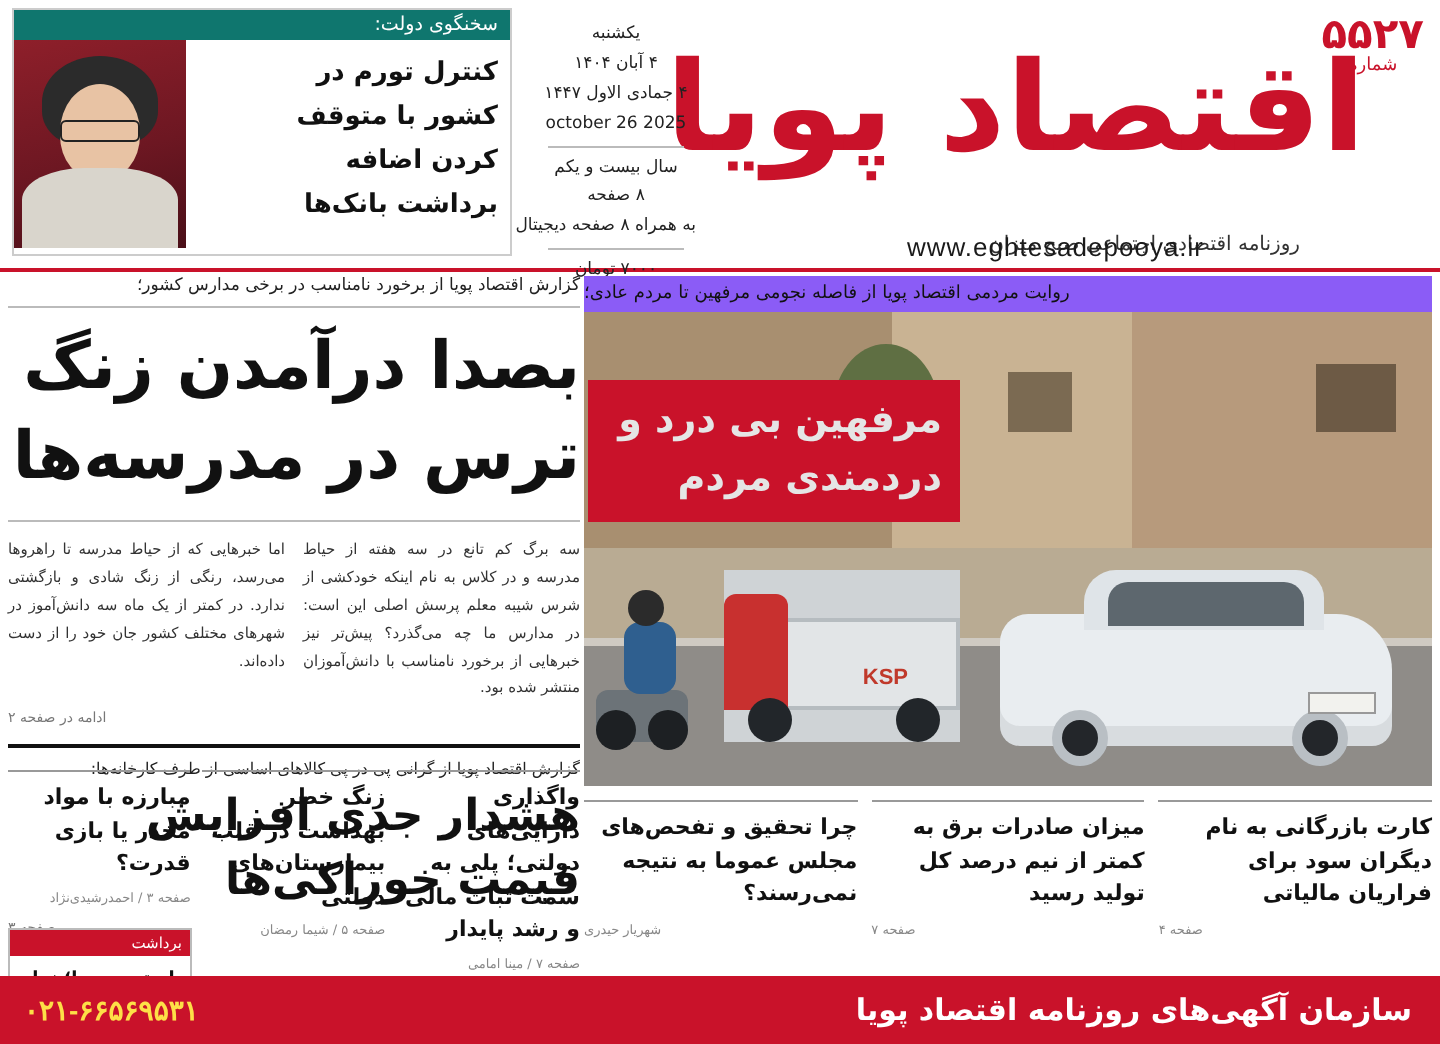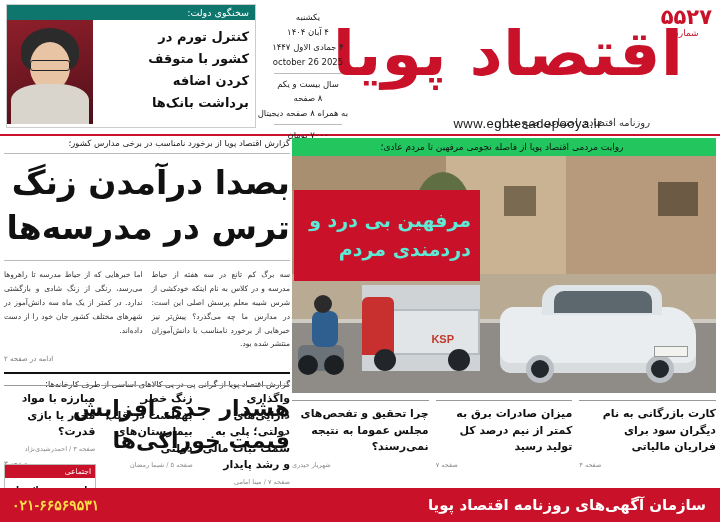--- a/index.html
+++ b/index.html
@@ -103,22 +103,22 @@
 
   
   .body-wrap { position: absolute; top: 138px; left: 0; width: 720px; height: 384px; }
 
   
   .photo-col {
     position: absolute; top: 0; right: 4px; width: 424px; height: 255px;
   }
   .red-banner {
     position: absolute; top: 0; right: 0; width: 424px; height: 20px;
-    background: #22c55e; color: #111;
-    font-size: 9px; text-align: center; direction: rtl;
+    background: #8b5cf6; color: #111;
+    font-size: 9px; text-align: left; direction: rtl;
     padding: 4px 4px 0 0;
   }
   .photo-frame {
     position: absolute; top: 18px; right: 0;
     width: 424px; height: 237px; overflow: hidden;
     background: #9aa7ae;
   }
   
   .sky { position:absolute; inset:0; background:linear-gradient(#c6cdd2,#d4d8da); }
   .bldg-a { position:absolute; top:0; right:0; width:150px; height:150px; background:#b79a7c; }
@@ -158,22 +158,22 @@
   .tuk .tw1{right:10px;} .tuk .tw2{right:84px;}
   .rider { position:absolute; bottom:22px; right:372px; width:46px; height:80px; }
   .rider .body{position:absolute;bottom:24px;right:6px;width:26px;height:36px;background:#2f5f8f;border-radius:8px;}
   .rider .head{position:absolute;bottom:58px;right:12px;width:18px;height:18px;border-radius:50%;background:#2b2b2b;}
   .rider .bike{position:absolute;bottom:0;right:0;width:46px;height:26px;background:#6c7378;border-radius:6px;}
   .rider .bw{position:absolute;bottom:-4px;width:20px;height:20px;border-radius:50%;background:#1d2023;}
   .rider .bw1{right:0;} .rider .bw2{right:26px;}
 
   .red-strip {
     position: absolute; top: 34px; right: 236px;
-    width: 186px; padding: 16px 9px;
-    background: #c9122a; color: #5eead4;
+    width: 186px; padding: 6px 9px;
+    background: #c9122a; color: #e5e5e5;
     text-align: right; direction: rtl;
     font-size: 19px; font-weight: bold; line-height: 1.55;
   }
 
   
   .lead-col {
     position: absolute; top: 0; left: 4px; width: 286px;
   }
   .kicker {
     font-size: 8.5px; color: #222; direction: rtl; text-align: right;
@@ -382,21 +382,21 @@
         <div class="mt">زنگ خطر بهداشت در قلب بیمارستان‌های دولتی</div>
         <div class="mm">صفحه ۵ / شیما رمضان</div>
       </div>
       <div class="mid-card">
         <div class="mt">مبارزه با مواد مخدر یا بازی قدرت؟</div>
         <div class="mm">صفحه ۳ / احمدرشیدی‌نژاد</div>
       </div>
     </div>
 
     <div class="side-box">
-      <div class="sh">اجتماعی</div>
+      <div class="sh">برداشت</div>
       <div class="sb">باستی صحرا؛ نماد بیدری اقلیت در میان اکثریت فقیر</div>
 
     </div>
 
   </div>
 
   <div class="footer-banner">
     <div class="ft">سازمان آگهی‌های روزنامه اقتصاد پویا</div>
     <div class="fspacer"></div>
     <div class="fnum">۰۲۱-۶۶۵۶۹۵۳۱</div>

